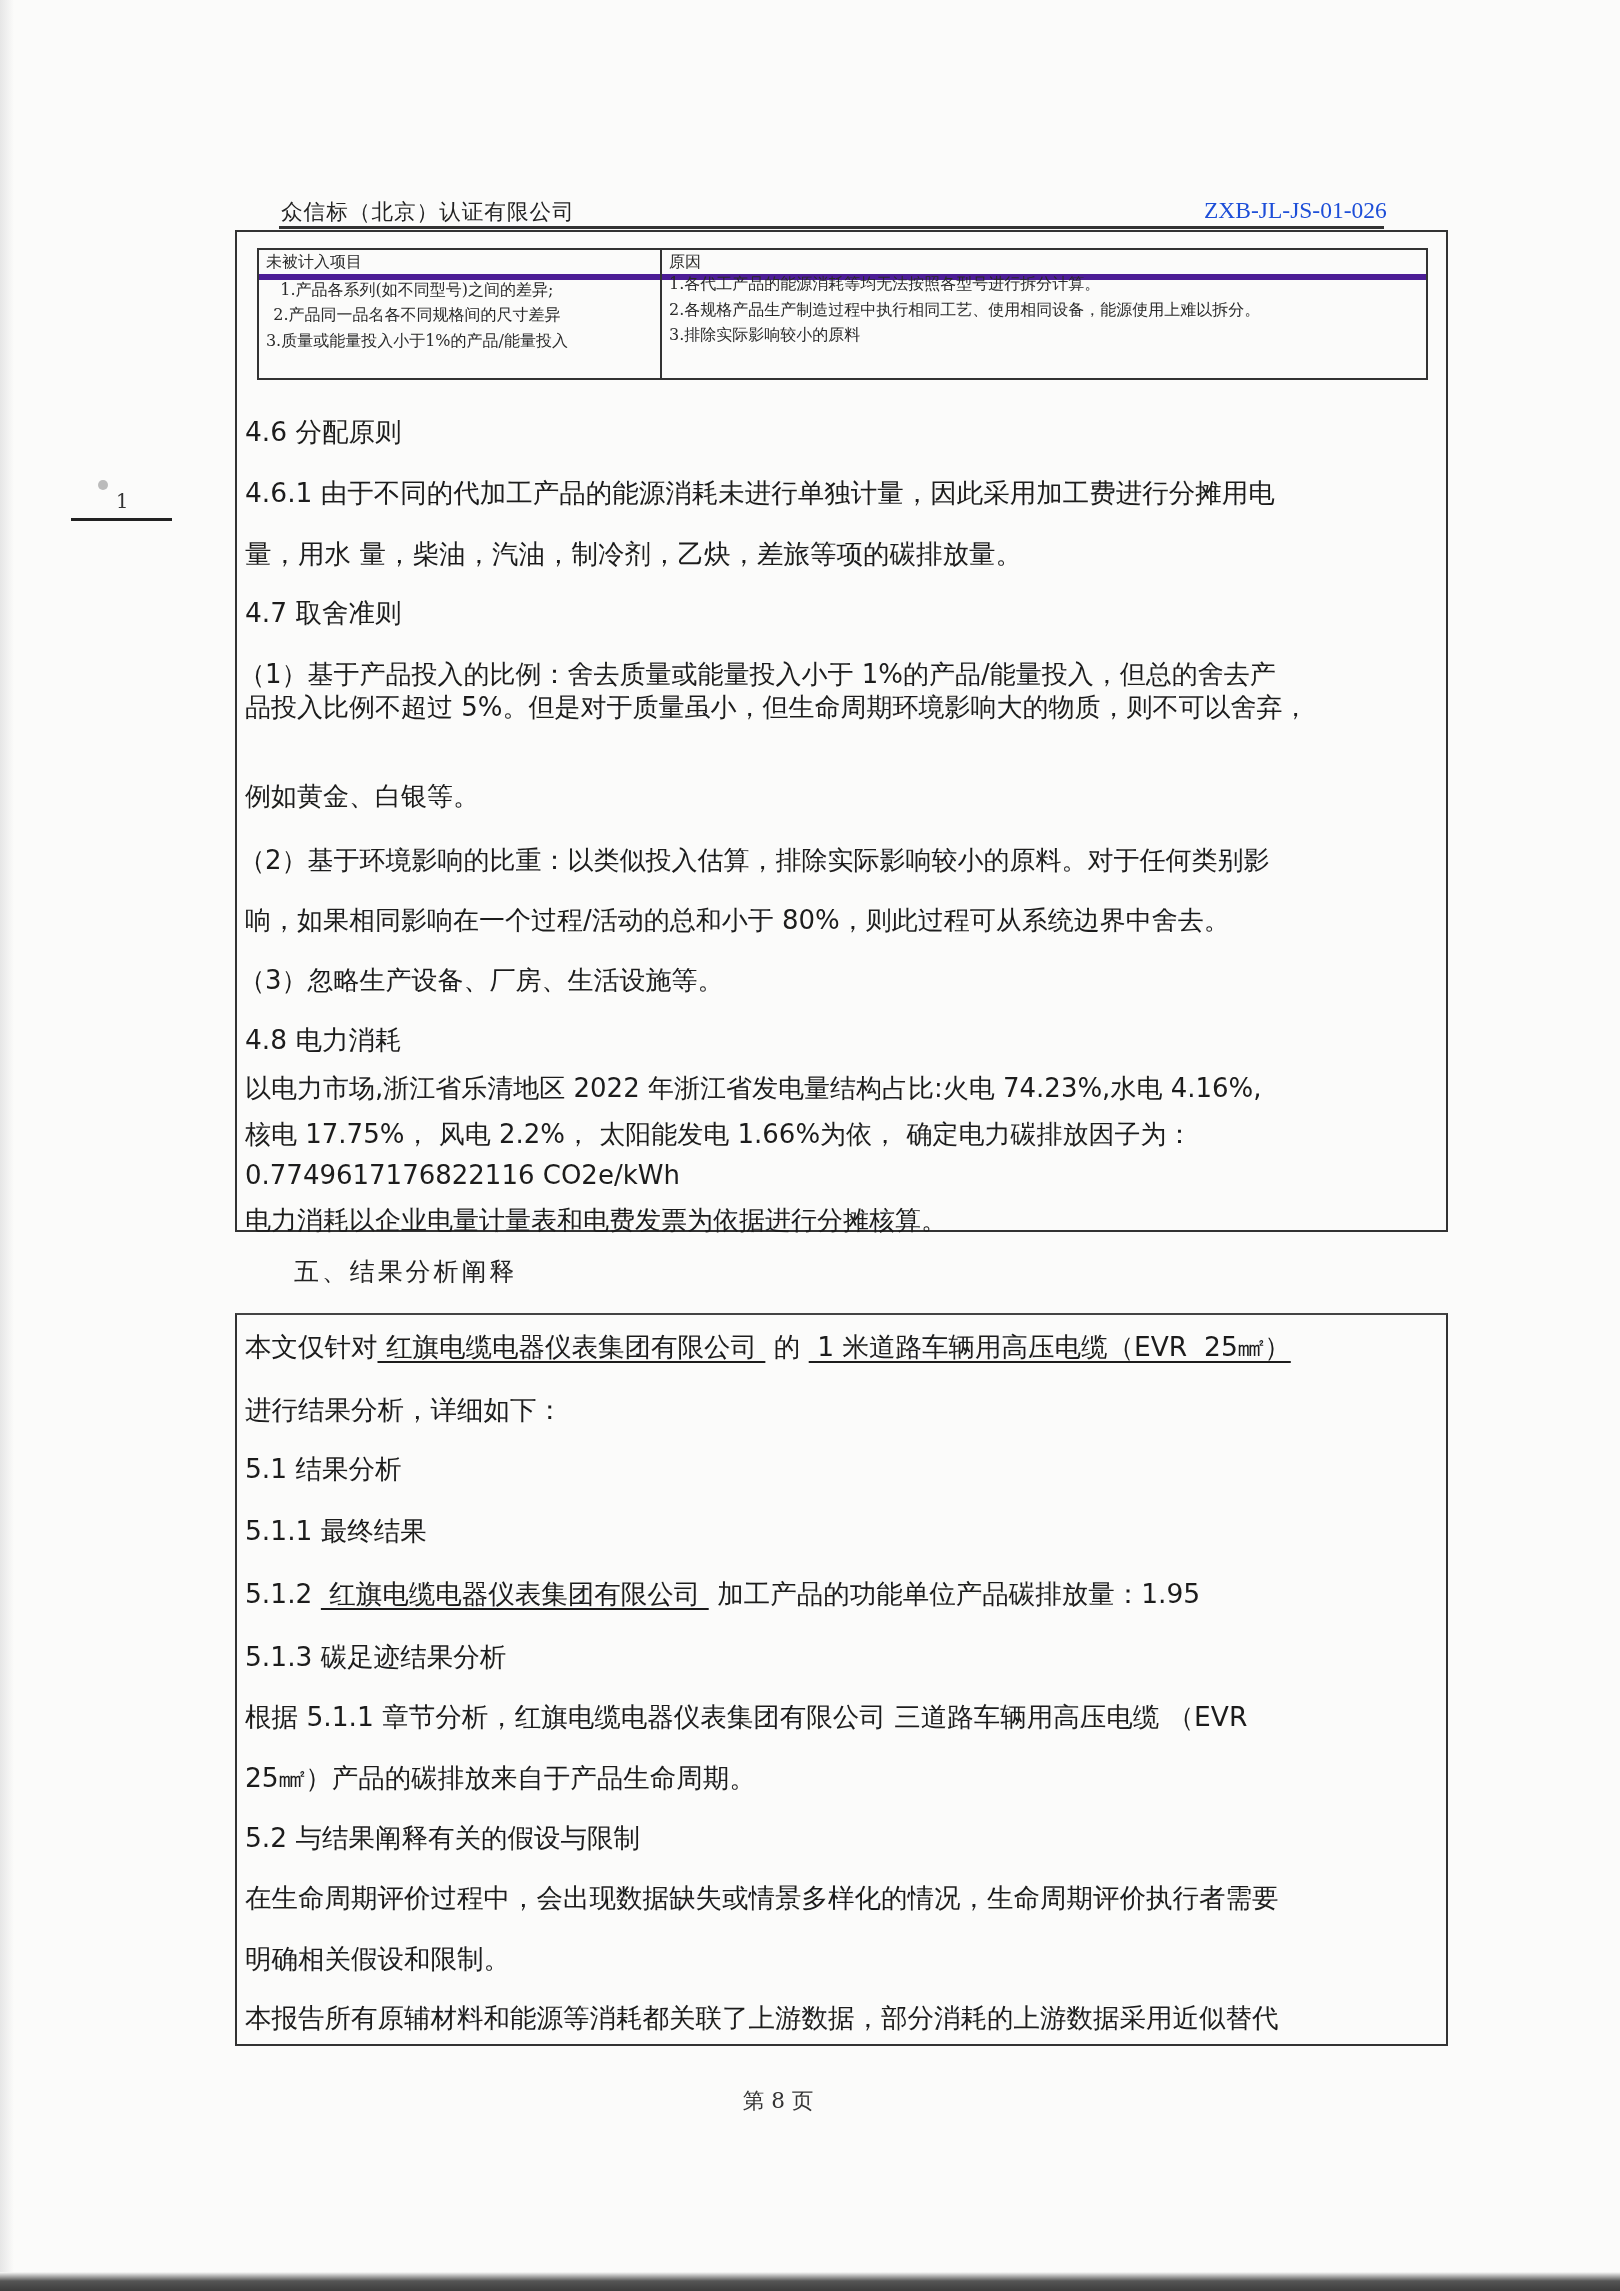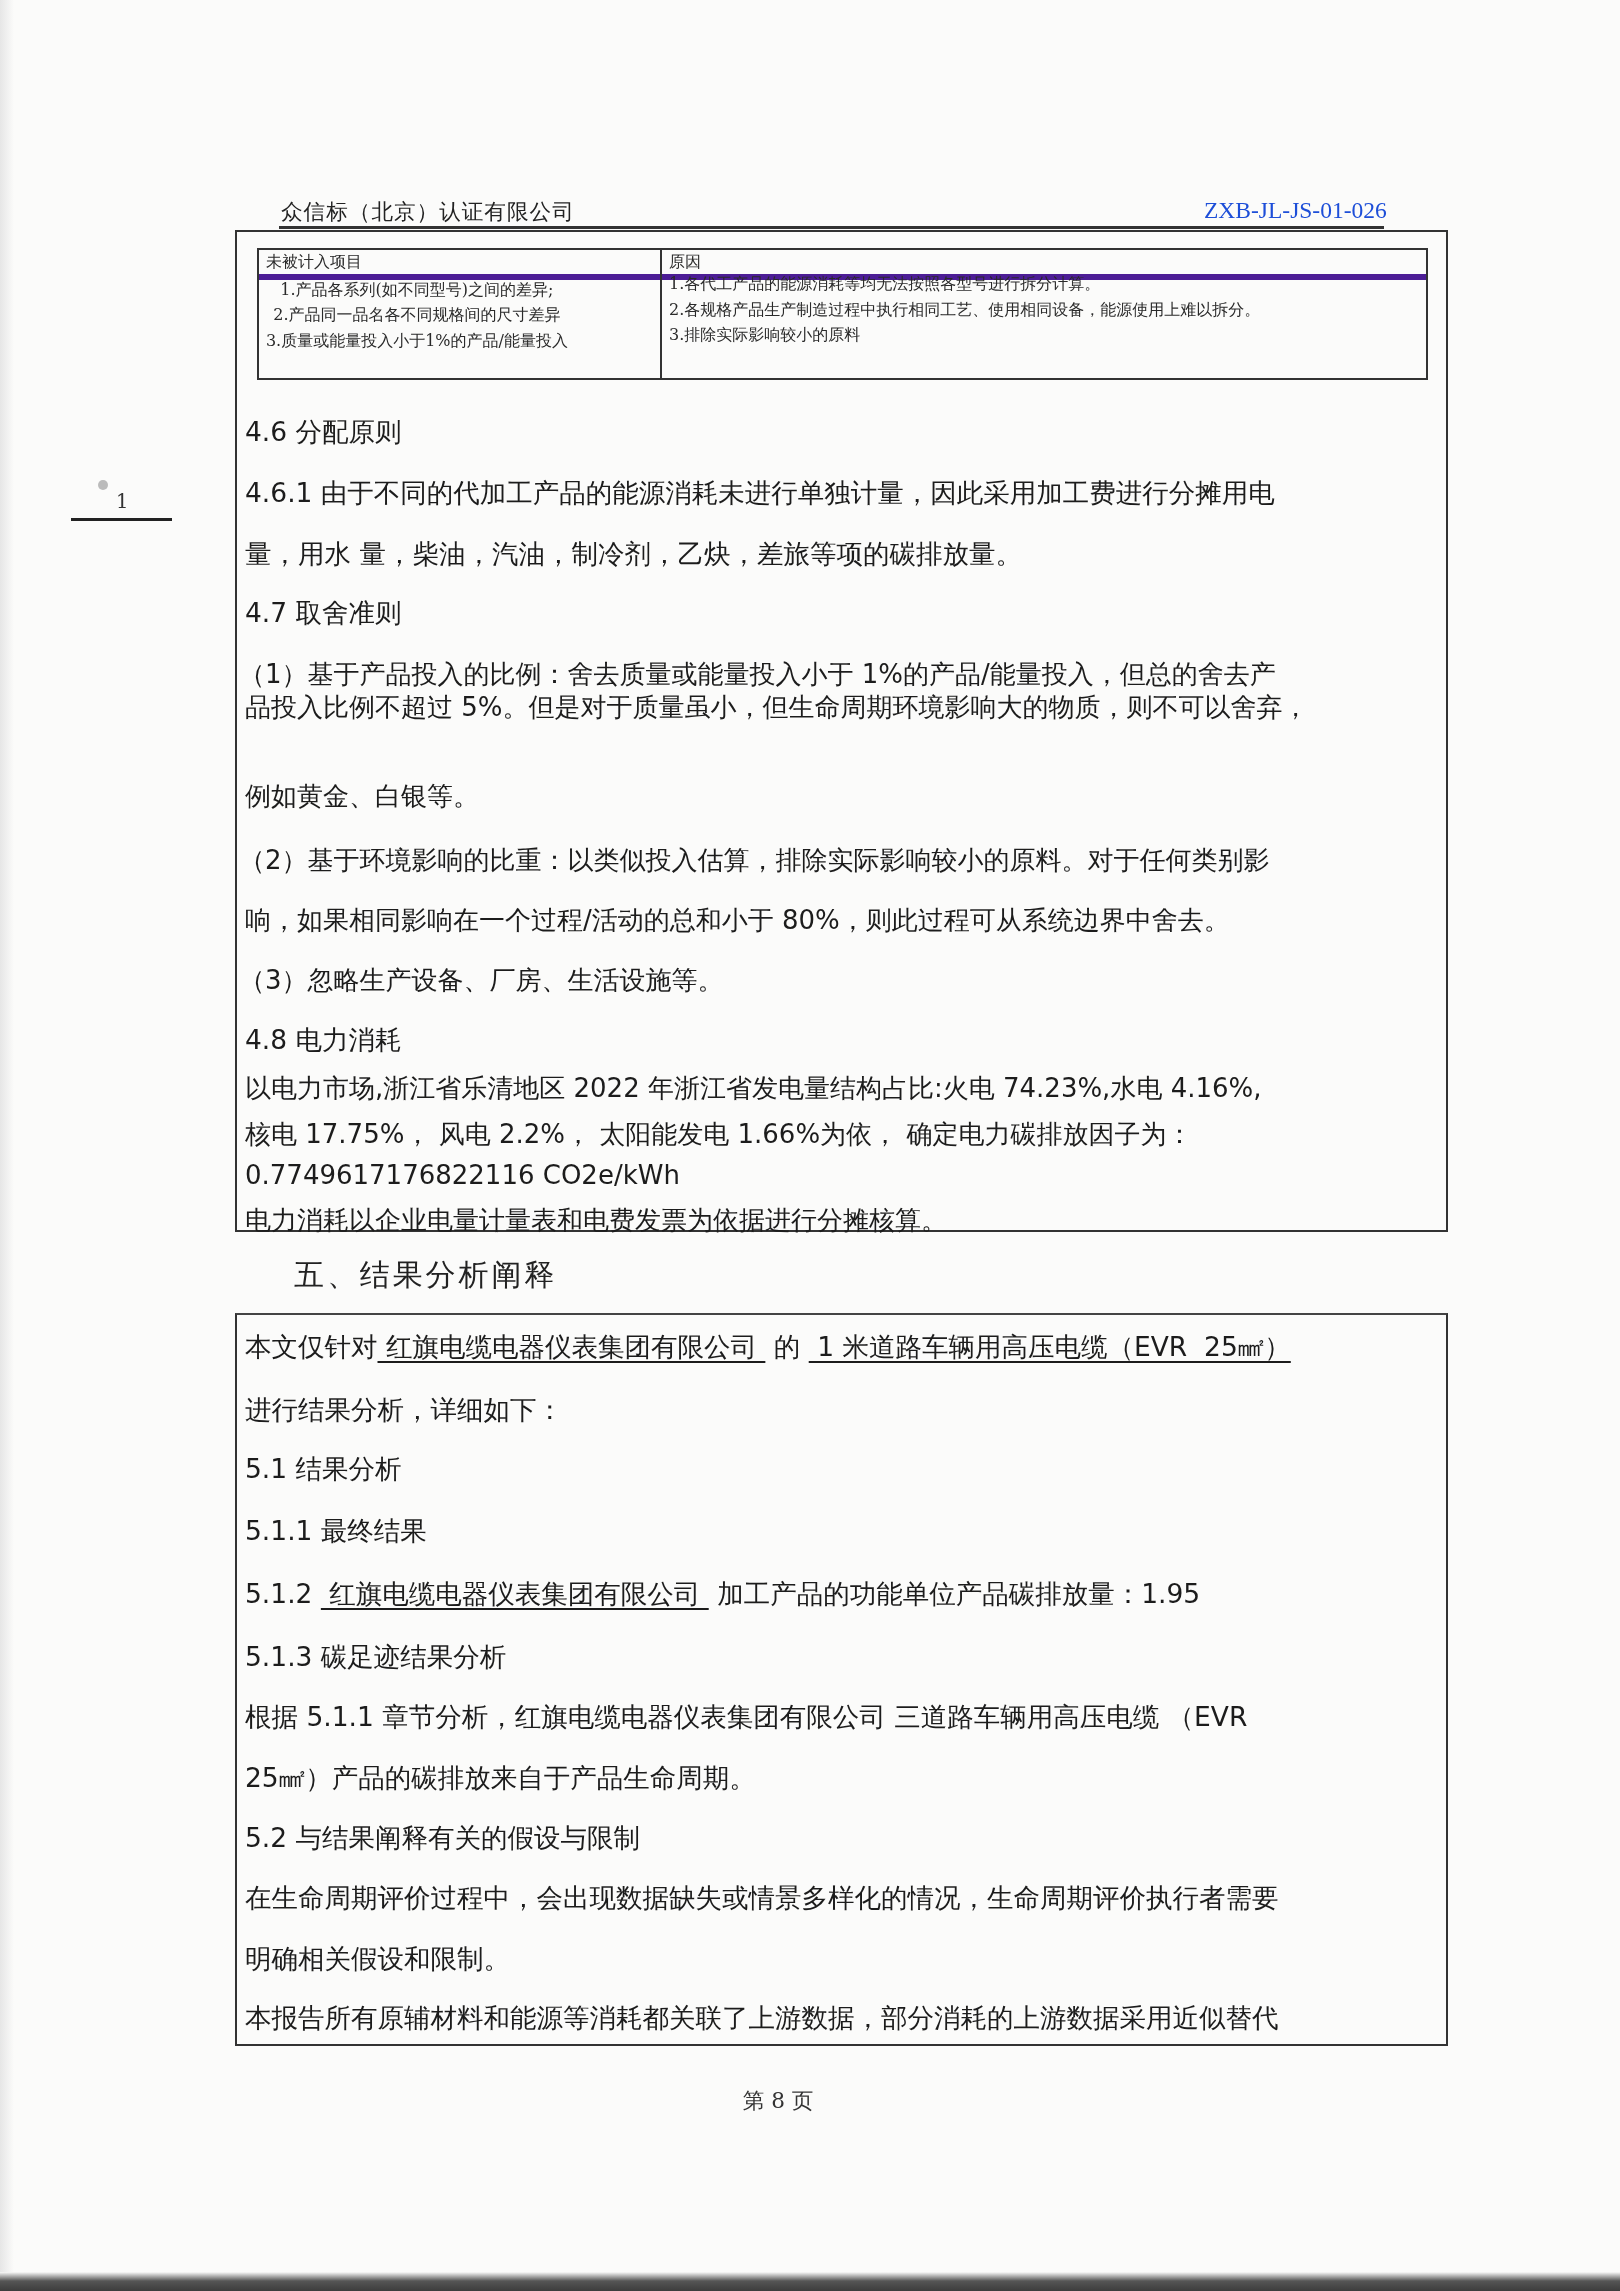--- a/index.html
+++ b/index.html
@@ -23,21 +23,21 @@
   .tbl .hrow { position:absolute; left:0; top:0; right:0; height:23.5px; border-bottom:6px solid #4c1d95; }
   .tbl .vdiv { position:absolute; left:401px; top:0; bottom:0; width:2px; background:#333; }
   .tbl .c1 { position:absolute; left:6.9px; }
   .tbl .c2 { position:absolute; left:410px; }
   .tbl .cell-h { top:2px; }
   .tbl .line { line-height:25.5px; }
 
   .t { position:absolute; left:245px; font-size:26.5px; white-space:nowrap; color:#1c1c1c; }
   .t.small { font-size:26px; }
   .t.pre { white-space:pre;text-align:right; }
-  .heading5 { position:absolute; left:294px; top:1255px; font-family:Liberation Sans, sans-serif; font-size:30px; letter-spacing:2.9px; color:#222; }
+  .heading5 { position:absolute; left:294px; top:1255px; font-family:Liberation Sans, sans-serif; font-size:25px; letter-spacing:2.9px; color:#222; }
 
   .u { text-decoration:underline; text-decoration-thickness:2px; text-underline-offset:4.9px; }
   .pagenum { left:0; width:1492px; top:2086px; text-align:center; font-family:"DejaVu Serif", serif; font-size:21.6px; color:#333;padding-left:32px; }
 
   .margin-num { left:116px; top:490px; font-family:"DejaVu Serif", serif; font-size:19.6px; color:#333; }
   .margin-dot { left:98px; top:480px; width:9.8px; height:9.8px; border-radius:50%; background:#bbb; }
   .margin-rule { left:71px; top:518px; width:101px; height:2.9px; background:#222; }
 
   .scan-band { left:0; top:2272px; width:1620px; height:19.6px;
                background:linear-gradient(to bottom, #fbfbfa 0%, #555 45%, #3a3a3a 100%); }

